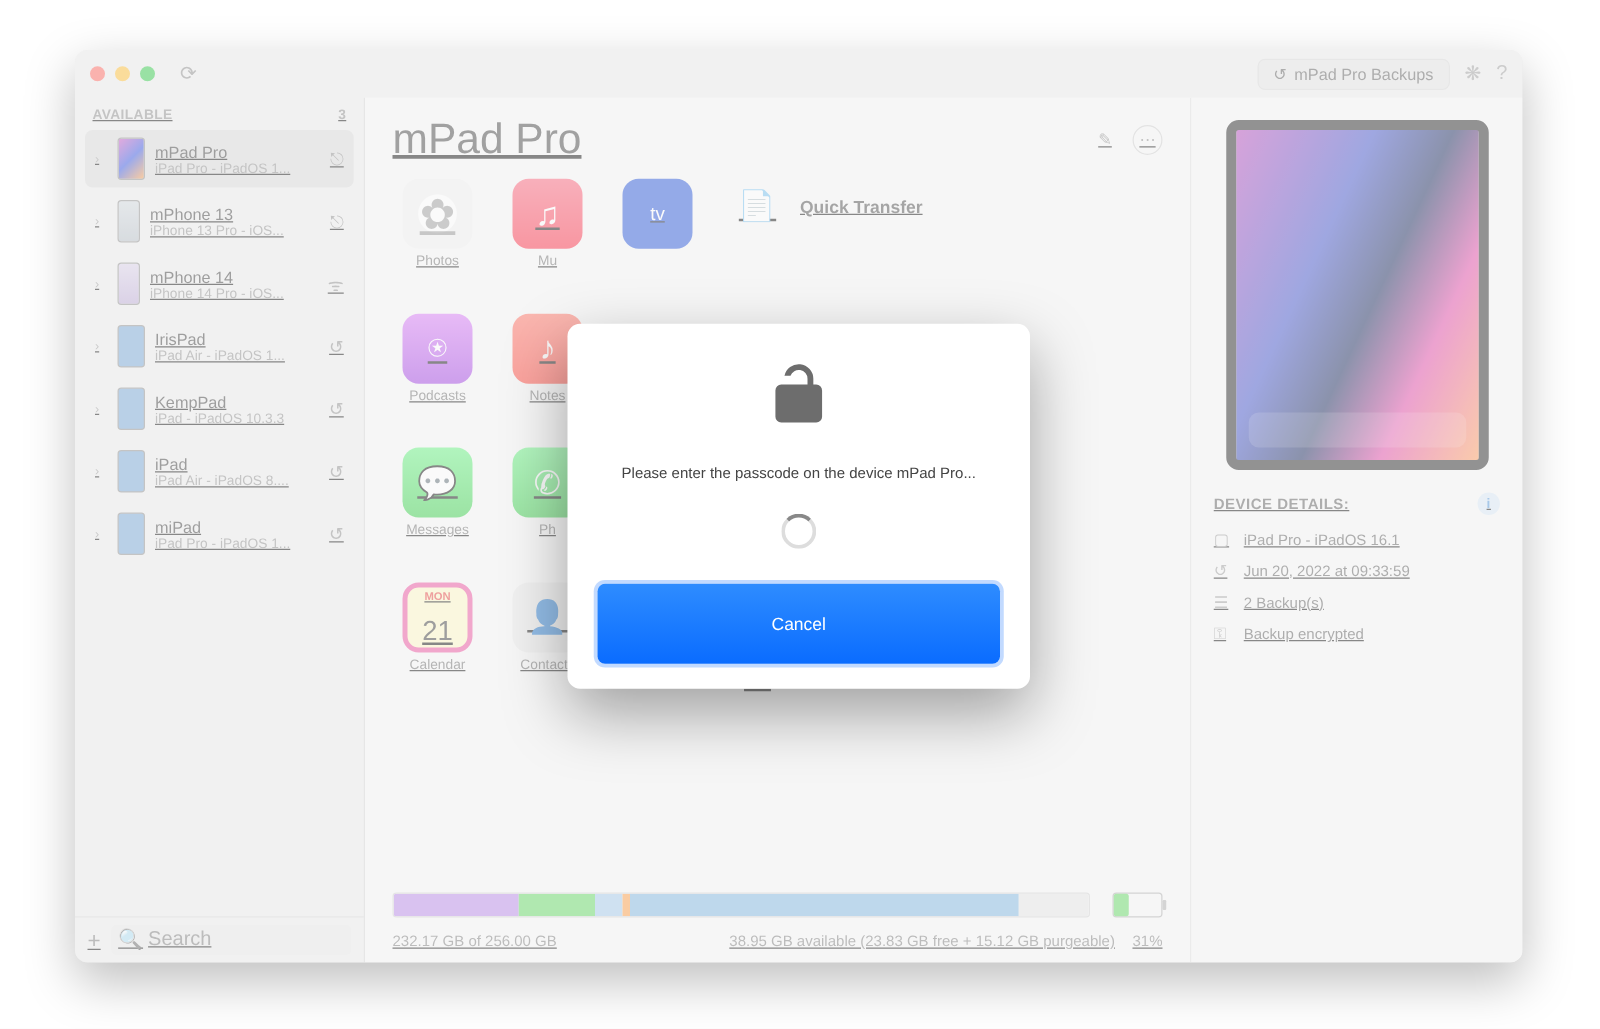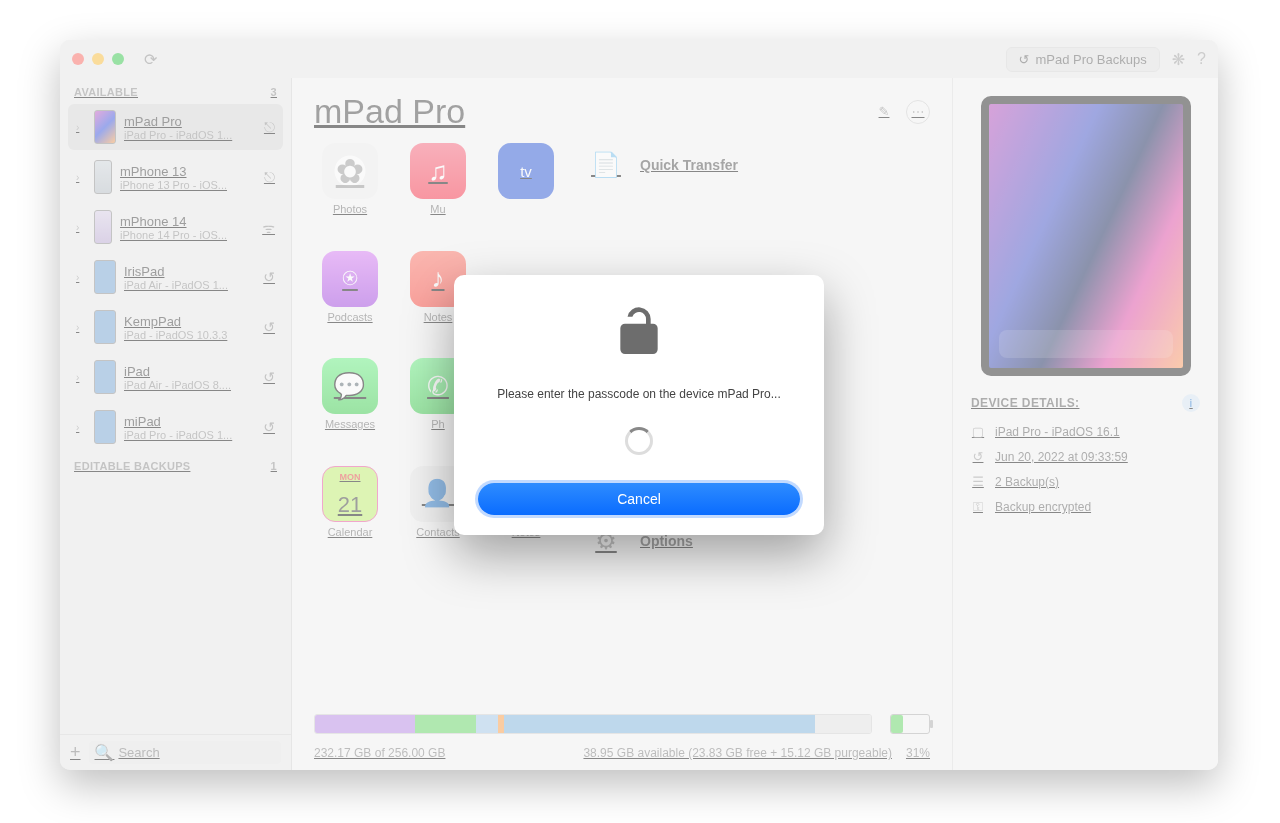--- a/index.html
+++ b/index.html
@@ -27,72 +27,72 @@
   .thumb { width:22px; height:34px; border-radius:3px; background:linear-gradient(135deg,#c94fc0,#2d4de0,#ff9a3c); border:1px solid #888;}
   .thumb.slim { width:18px; }
   .thumb.blue { background:#6fa3d6; }
   .dev-txt { flex:1; min-width:0; }
   .dev-name { font-size:13px; color:#333; }
   .dev-sub { font-size:11px; color:#888; white-space:nowrap; overflow:hidden; text-overflow:ellipsis;}
   .conn-ic { color:#888; font-size:14px; }
   .sb-footer { margin-top:auto; border-top:1px solid #d5d5d5; padding:6px 10px; display:flex; align-items:center; gap:8px;}
   .sb-plus { color:#777; font-size:18px; }
   .sb-search { flex:1; display:flex; align-items:center; gap:4px; background:#e6e6e6; border-radius:4px; padding:2px 6px;}
-  .sb-search input { border:0; background:transparent; outline:0; font-size:13px; width:100%; color:#b91c1c;}
+  .sb-search input { border:0; background:transparent; outline:0; font-size:16px; width:100%; color:#b91c1c;}
   .main { flex:1; background:#f7f7f7; display:flex; overflow:hidden;}
   .center { flex:1; padding:14px 22px 0; display:flex; flex-direction:column; min-width:0;}
   .hdr-row { display:flex; align-items:center; }
   .device-title { font-size:34px; font-weight:400; color:#3a3a3a; }
   .hdr-actions { margin-left:auto; display:flex; gap:10px; color:#888; font-size:15px;}
   .hdr-actions span { width:24px; height:24px; border:1px solid #ccc; border-radius:50%; display:flex; align-items:center; justify-content:center; font-size:13px;}
   .content-row { display:flex; gap:26px; margin-top:12px;}
   .apps-grid { display:grid; grid-template-columns:repeat(3,72px); gap:14px 16px; }
   .app { display:flex; flex-direction:column; align-items:center; gap:4px; }
   .app-icon{ width:56px; height:56px; border-radius:13px; display:flex; align-items:center; justify-content:center; font-size:26px; color:#fff;}
   .photos{background:radial-gradient(circle,#fff 38%,#f0f0f0 40%);} .photos::after{content:"✿"; color:#000; opacity:.4; font-size:34px;}
   .music{background:linear-gradient(#fb5b74,#fa233b);} 
   .tv{background:#1d4ed8;}
   .podcasts{background:linear-gradient(#d672f6,#9b36e0);}
   .ring{background:linear-gradient(#ff6a5b,#ff3b30);}
   .msgs{background:linear-gradient(#5ef27a,#2ecc40);}
   .phone{background:linear-gradient(#5ef27a,#2ecc40);}
-  .cal{background:#bef264;border:1px solid #ec4899;flex-direction:column;color:#333;gap:12px;}
+  .cal{background:#fef9c3;border:4px solid #ec4899;flex-direction:column;color:#333;gap:12px;}
   .cal .mon{font-size:9px;color:#e53935;font-weight:700;}
   .cal .day{font-size:22px;color:#333;line-height:1;}
   .contacts{background:#e9e9e9;}
   .notes{background:linear-gradient(#ffe28a,#ffd85a);}
   .app-label{font-size:11px;color:#666;}
   .actions-col{flex:1; display:flex; flex-direction:column; gap:26px; padding-top:4px;}
   .action-item{display:flex; align-items:center; gap:16px;}
   .action-ic{width:36px;height:36px;color:#888;display:flex;align-items:center;justify-content:center;font-size:24px;}
   .action-lbl{font-size:14px;color:#444;font-weight:600;}
   .storage-bar{height:20px; margin-top:auto; display:flex; border-radius:3px; overflow:hidden; border:1px solid #d0d0d0;}
   .seg{height:100%;}
   .storage-row{display:flex; align-items:center; gap:10px; margin:12px 0 12px;}
   .storage-txt{font-size:12px;color:#777; display:flex; justify-content:space-between; padding-bottom:10px;}
   .battery{width:40px;height:20px;border:1px solid #aaa;border-radius:3px;position:relative;margin-left:8px;}
   .battery::after{content:"";position:absolute;right:-4px;top:5px;width:3px;height:8px;background:#aaa;border-radius:1px;}
   .battery-fill{height:100%;background:#5bd75b;border-radius:2px;}
-  .details { width:266px; border-left:1px solid #ddd; padding:18px; display:flex; flex-direction:column;text-align:center; }
+  .details { width:266px; border-left:1px solid #ddd; padding:18px; display:flex; flex-direction:column; }
   .dev-img { width:210px; height:280px; border-radius:10px; background:linear-gradient(115deg,#b13db8 0%,#3648c7 35%,#0a1a52 55%,#e03da1 75%,#ff9752 100%); border:8px solid #1a1a1a; margin:0 auto 18px; position:relative;}
   .dev-img::after{content:"";position:absolute;left:10px;right:10px;bottom:10px;height:28px;background:rgba(255,255,255,.15);border-radius:8px;}
   .details-h{font-size:12px;font-weight:700;color:#555;letter-spacing:.4px;display:flex;justify-content:space-between;align-items:center;}
   .info-ic{width:18px;height:18px;border-radius:50%;background:#d7e7f5;color:#4a90d9;font-size:11px;font-weight:700;display:flex;align-items:center;justify-content:center;}
   .detail-list{margin-top:12px;display:flex;flex-direction:column;gap:10px;font-size:12px;color:#555;}
   .detail-list div{display:flex;gap:10px;align-items:center;}
   .di{width:14px;color:#999;font-size:13px;}
 
   
   .dialog-back{position:absolute;inset:0;z-index:100;display:flex;align-items:center;justify-content:center;}
   .dialog{width:370px;background:#fff;border-radius:10px;box-shadow:0 20px 50px rgba(0,0,0,.35);padding:30px 24px 20px;text-align:center;z-index:110;}
   .lock-ic{font-size:50px;color:#6d6d6d;margin-bottom:14px;}
   .dlg-title{font-size:15px;font-weight:700;color:#222;margin-bottom:8px;}
   .dlg-msg{font-size:12px;color:#444;margin-bottom:26px;}
   .spinner{width:28px;height:28px;margin:0 auto 28px;border:3px solid #ddd;border-top-color:#888;border-radius:50%;}
-  .dlg-btn{width:100%;padding:8px 0;background:linear-gradient(#2e8cff,#0a6cff);color:#fff;border:0;border-radius:16px;font-size:14px;font-weight:500;box-shadow:0 0 0 3px rgba(10,108,255,.25);}
+  .dlg-btn{width:100%;padding:24px 0;background:linear-gradient(#2e8cff,#0a6cff);color:#fff;border:0;border-radius:6px;font-size:14px;font-weight:500;box-shadow:0 0 0 3px rgba(10,108,255,.25);}
 </style>
 </head>
 <body>
 
 <div class="window">
   <div class="overlay"></div>
 
   <div class="titlebar">
     <div class="traffic">
       <span class="t-red"></span>
@@ -174,24 +174,20 @@
       <div class="sb-device">
         <span class="chev">›</span>
         <div class="thumb blue"></div>
         <div class="dev-txt">
             <div class="dev-name">miPad</div>
             <div class="dev-sub">iPad Pro - iPadOS 1...</div>
           </div>
         <span class="conn-ic">↺</span>
       </div>
 
-      <div class="sb-section-h">
-        <span>EDITABLE BACKUPS</span>
-          <span>1</span>
-      </div>
 
       <div class="sb-footer">
         <span class="sb-plus">+</span>
         <div class="sb-search">
           <span style="color:#999;">🔍</span>
           <input placeholder="Search" style="">
         </div>
       </div>
     </div>
 

